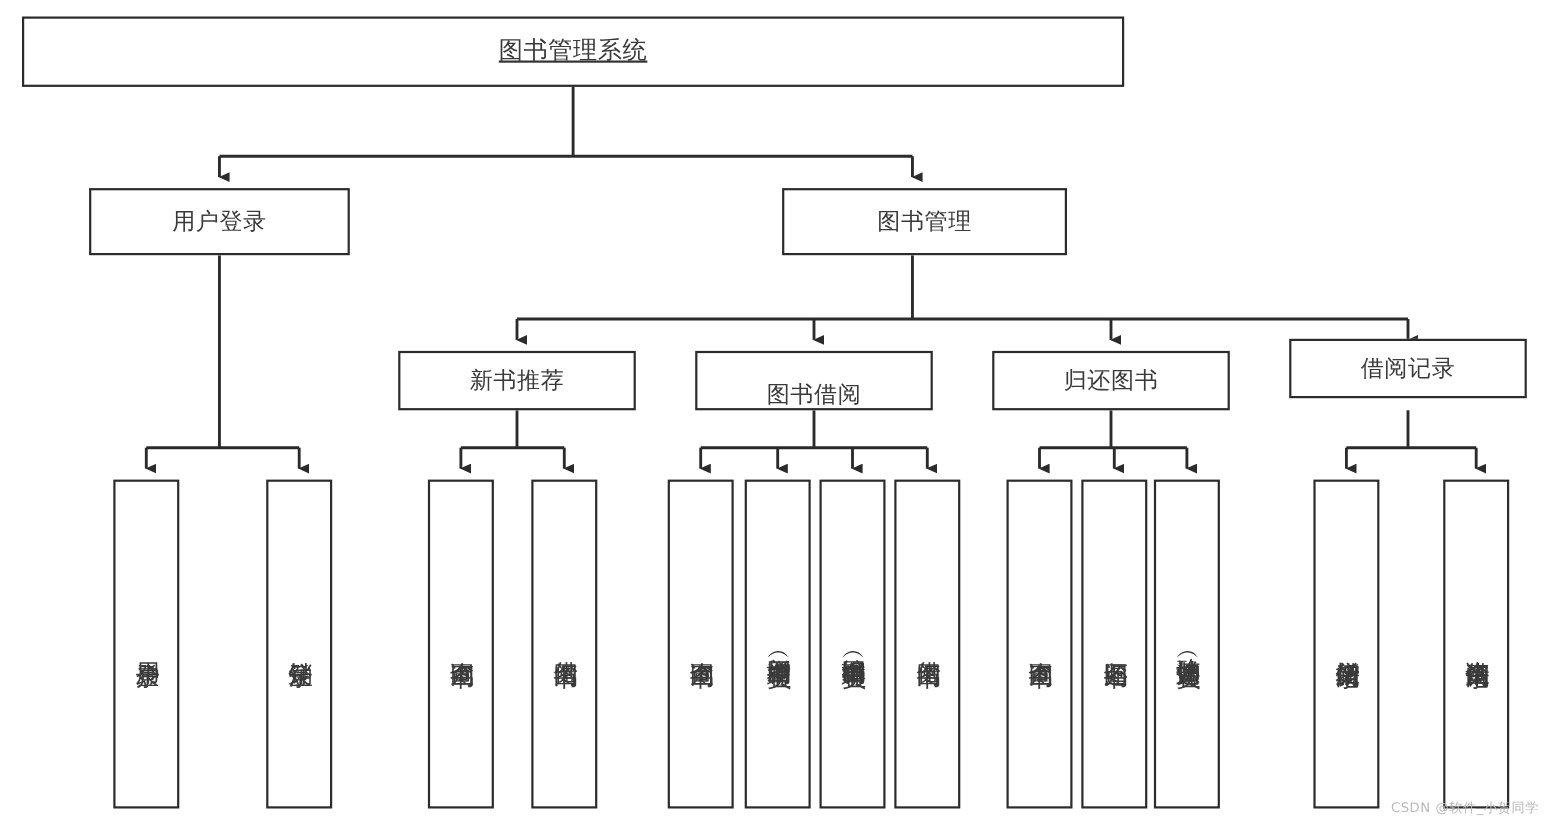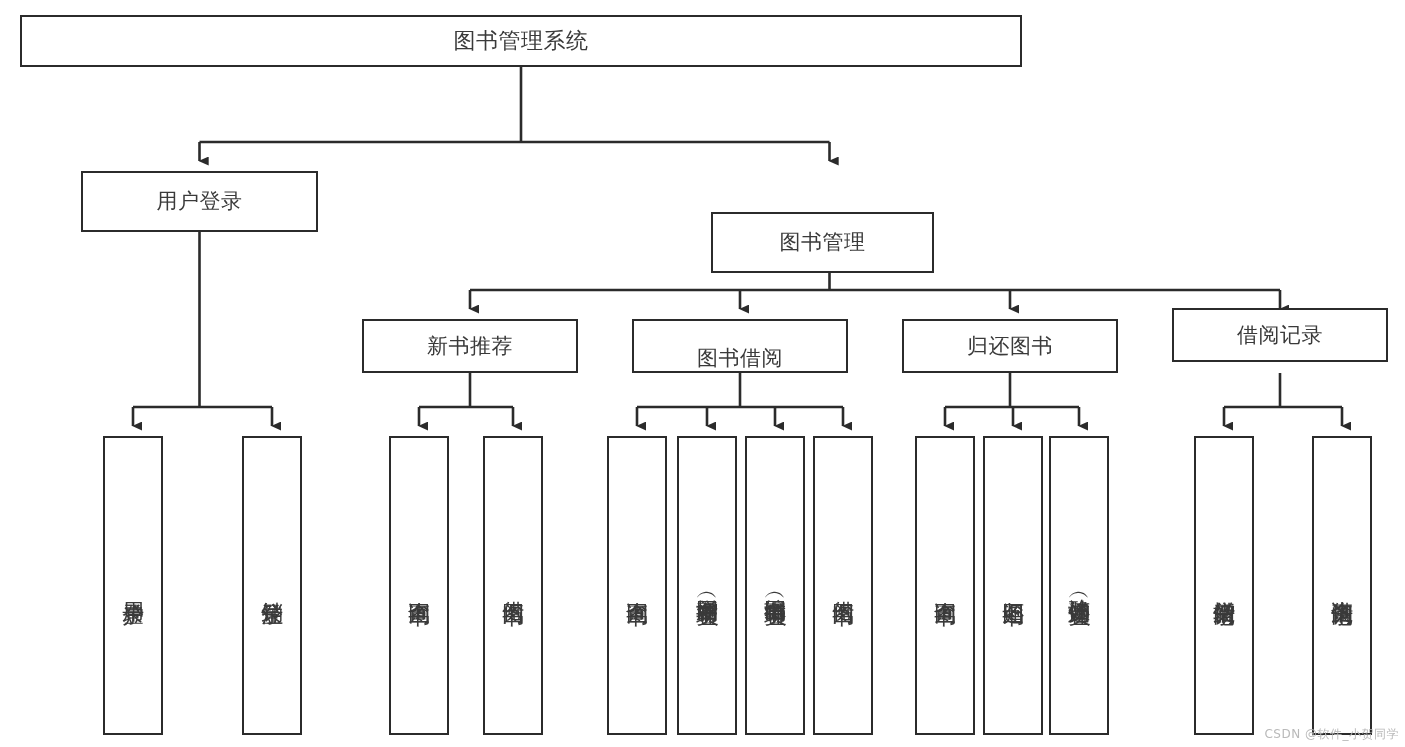--- a/index.html
+++ b/index.html
@@ -105,27 +105,27 @@
         <path d="M 945 407 L 945 426" marker-end="url(#arrowhead)"></path>
         <path d="M 1013 407 L 1013 426" marker-end="url(#arrowhead)"></path>
         <path d="M 1079 407 L 1079 426" marker-end="url(#arrowhead)"></path>
         <path d="M 1280 373 L 1280 407 M 1224 407 L 1342 407"></path>
         <path d="M 1224 407 L 1224 426" marker-end="url(#arrowhead)"></path>
         <path d="M 1342 407 L 1342 426" marker-end="url(#arrowhead)"></path>
       </g>
   </svg>
 
   <div id="nodes">
-      <div class="node h root" style="left: 20px; top: 15px; width: 1002px; height: 52px;">
+      <div class="node h root" style="left: 20px; top: 15px; width: 1002px; height: 64px; text-decoration: underline;">
         <span class="label">图书管理系统</span>
       </div>
       <div class="node h" style="left: 81px; top: 171px; width: 237px; height: 61px;">
         <span class="label">用户登录</span>
       </div>
-      <div class="node h" style="left: 711px; top: 171px; width: 223px; height: 61px; margin-top: 41px;">
+      <div class="node h" style="left: 711px; top: 171px; width: 259px; height: 61px;">
         <span class="label">图书管理</span>
       </div>
       <div class="node h" style="left: 362px; top: 319px; width: 216px; height: 54px; justify-content: center;">
         <span class="label">新书推荐</span>
       </div>
       <div class="node h" style="left: 632px; top: 319px; width: 216px; height: 54px; align-items: flex-end;">
         <span class="label">图书借阅</span>
       </div>
       <div class="node h" style="left: 902px; top: 319px; width: 216px; height: 54px;">
         <span class="label">归还图书</span>

